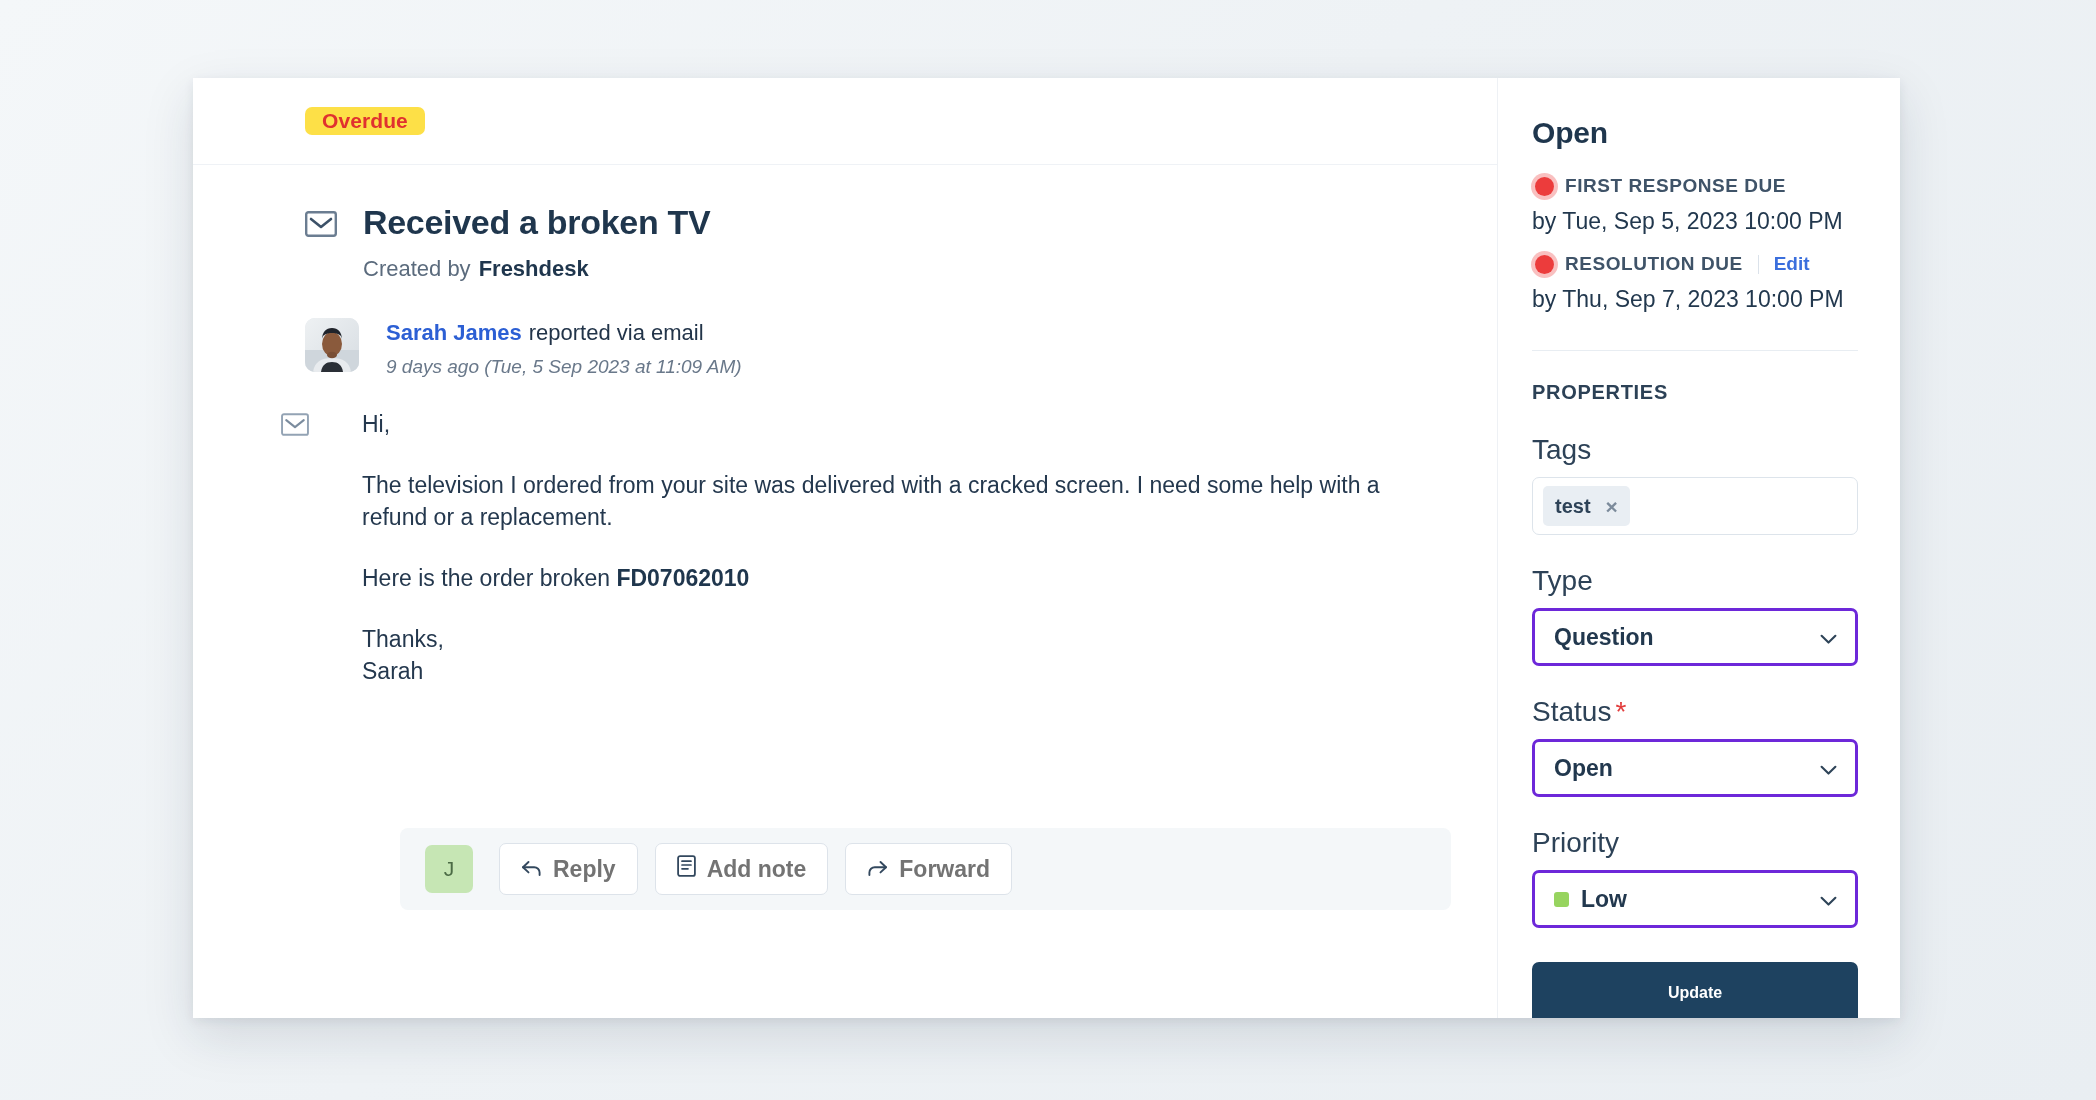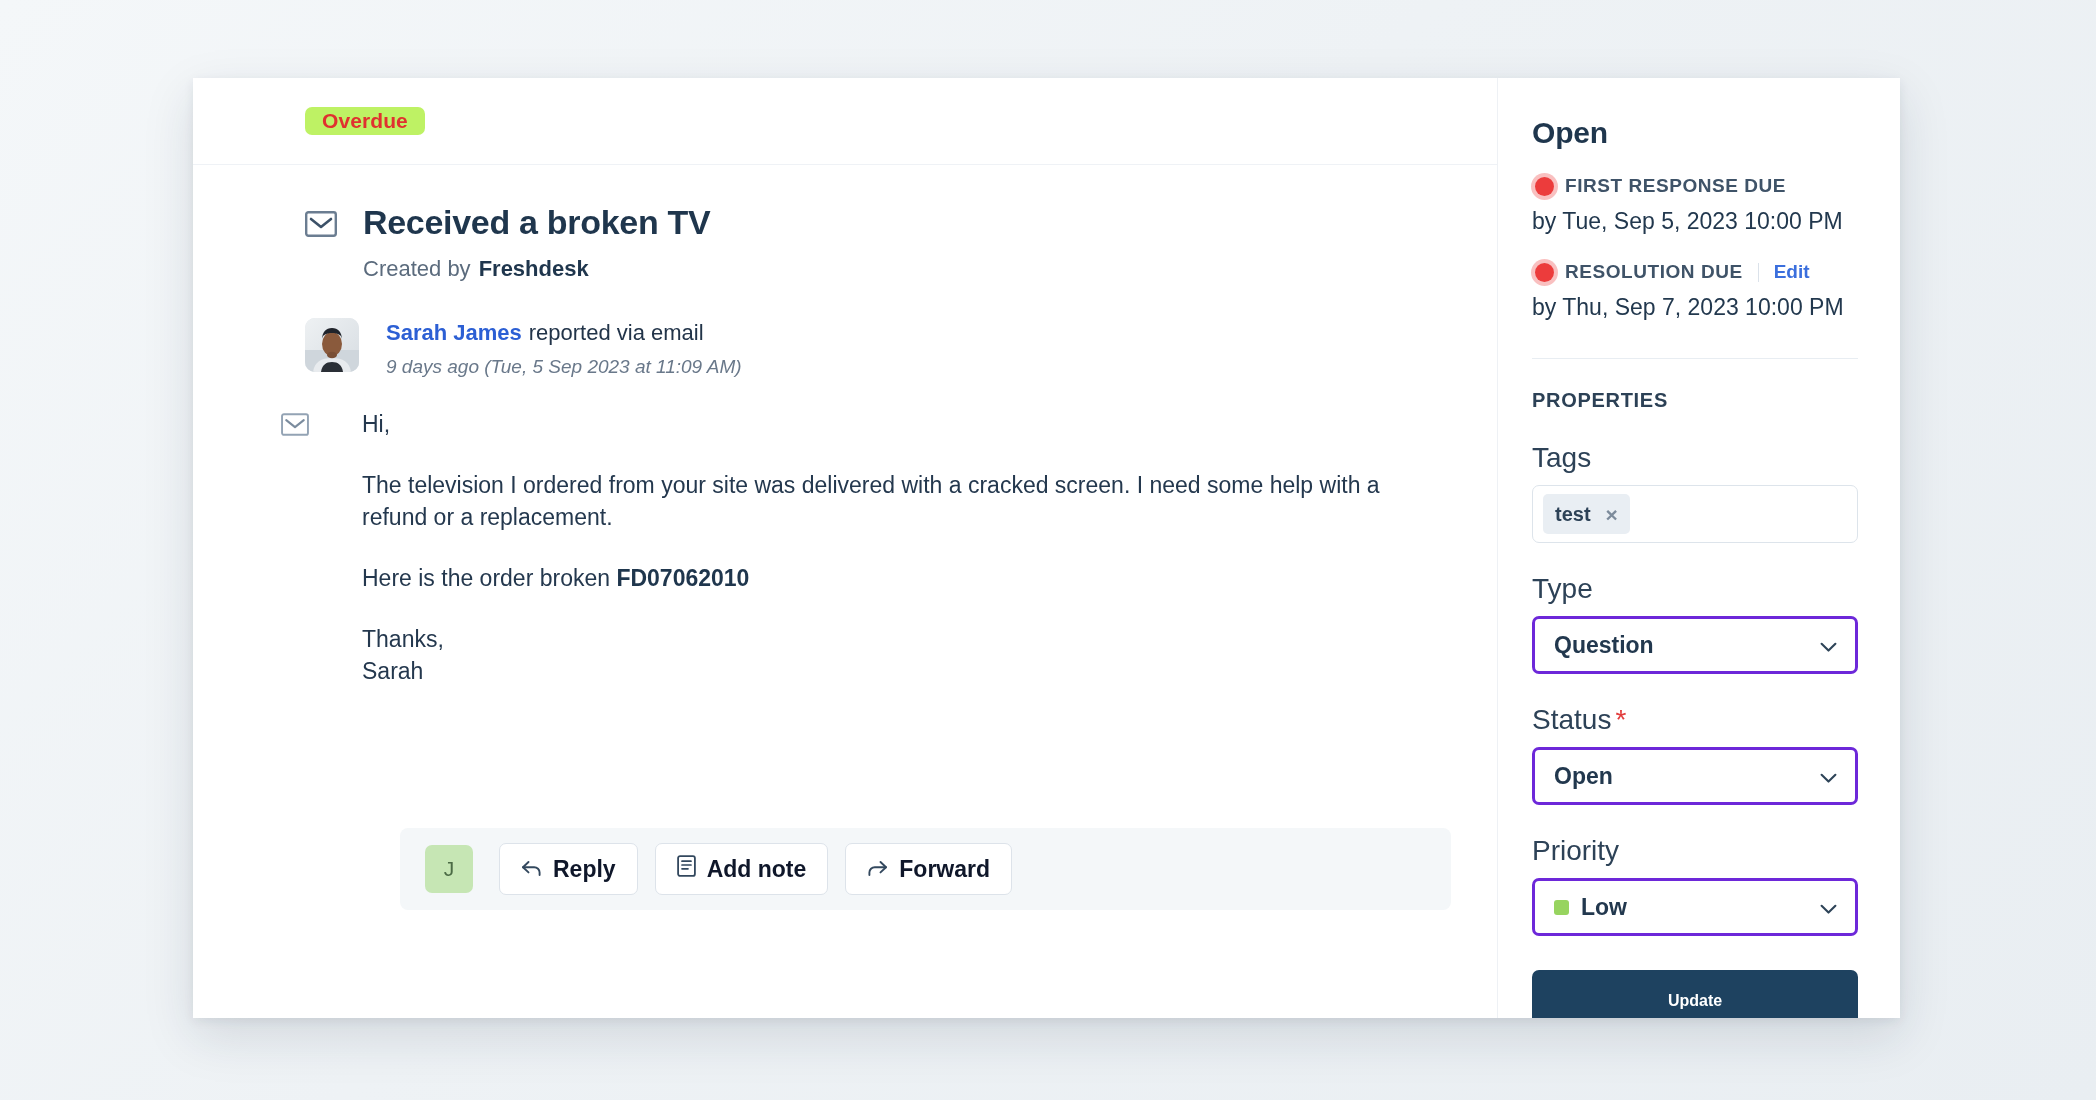--- a/index.html
+++ b/index.html
@@ -41,21 +41,21 @@
 
   .badge-row {
     height: 87px;
     display: flex;
     align-items: center;
     padding-left: 112px;
     border-bottom: 1px solid #eff2f6;
   }
 
   .badge-overdue {
-    background: #bef264;
+    background: #fde047;
     color: #e0312f;
     font-size: 21px;
     font-weight: bold;
     padding: 2px 17px;
     border-radius: 7px;
     letter-spacing: .1px;
   }
 
   .title-block {
     padding: 38px 0 0 112px;
@@ -176,42 +176,42 @@
     background: #fff;
     border: 1px solid #dde3ea;
     border-radius: 7px;
     display: flex;
     align-items: center;
     gap: 11px;
     padding: 0 21px;
     margin-right: 17px;
     font-size: 23px;
     font-weight: bold;
-    color: #0f172a;
+    color: #737373;
     cursor: pointer;
     font-family: "Liberation Sans", sans-serif;
   }
 
   
   .right-panel {
     flex: 1;
     background: #fff;
     padding: 38px 42px 0 34px;
     position: relative;
   }
 
   .status-heading {
     font-size: 30px;
     font-weight: bold;
     color: #1f364d;
     letter-spacing: -.2px;
   }
 
   .sla-block { margin-top: 25px; }
-  .sla-block + .sla-block { margin-top: 26px; }
+  .sla-block + .sla-block { margin-top: 18px; }
 
   .sla-label-row {
     display: flex;
     align-items: center;
     gap: 11px;
   }
 
   .sla-dot {
     width: 19px; height: 19px;
     border-radius: 50%;

